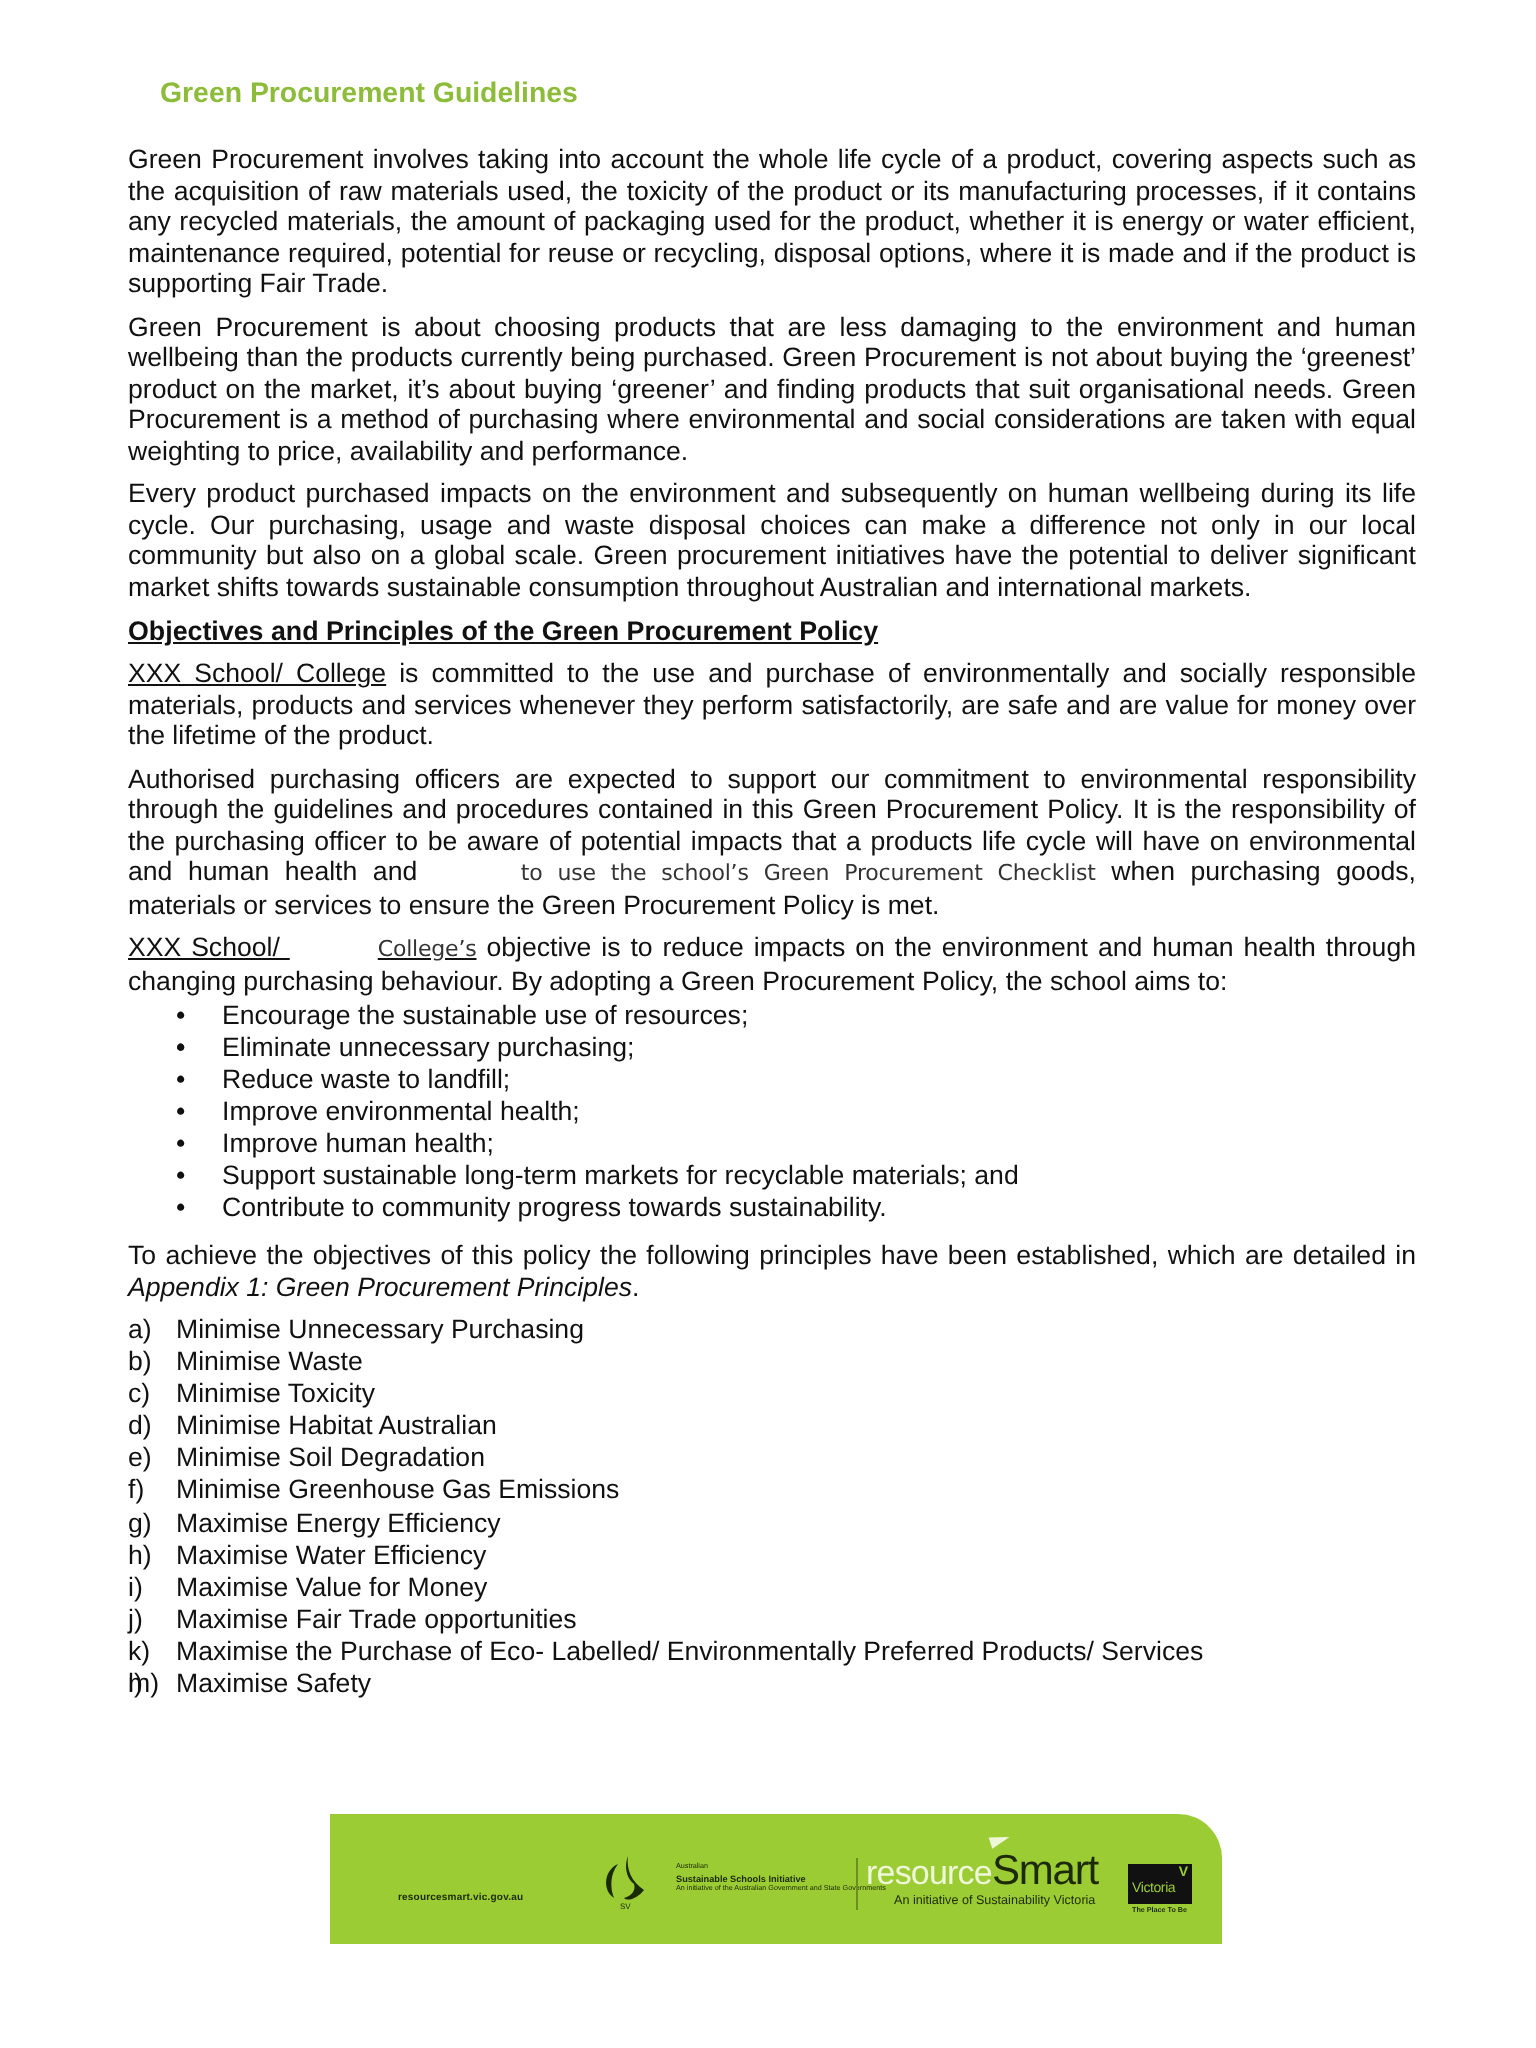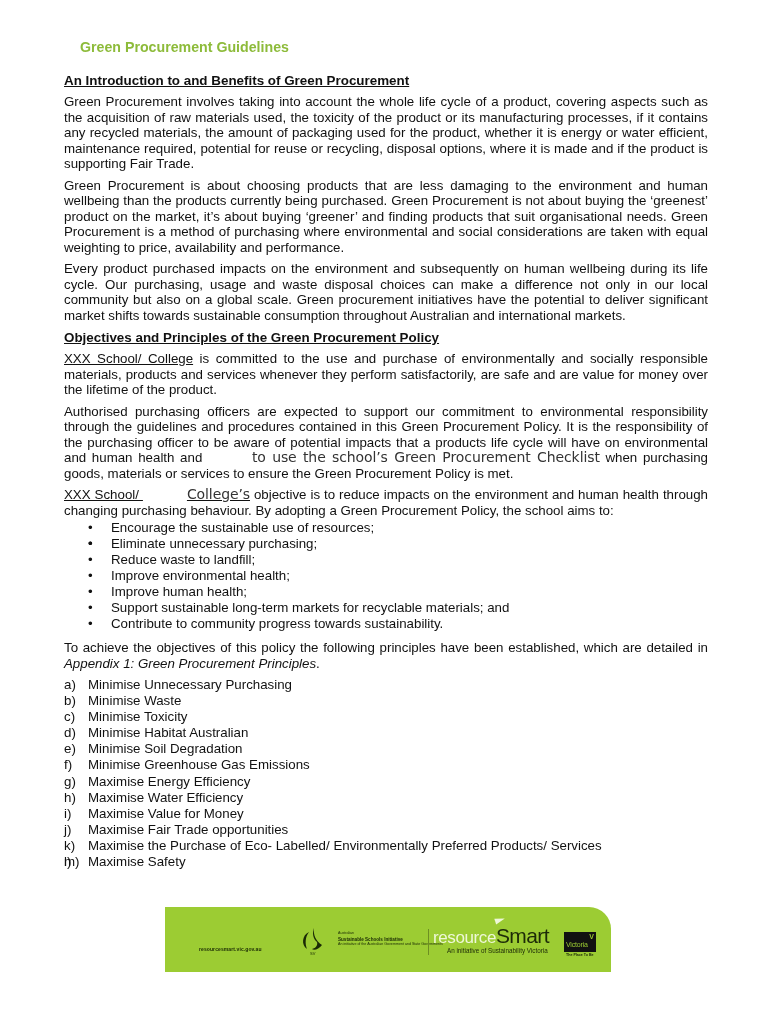--- a/index.html
+++ b/index.html
@@ -3,21 +3,21 @@
 <meta charset="utf-8">
 <style>
   html, body { margin: 0; padding: 0; background: #ffffff; }
   body { width: 768px; height: 1024px; position: relative; overflow: hidden;
          font-family: "Liberation Sans", sans-serif; color: #111; }
   .page { position: absolute; left: 64px; top: 22px; width: 644px; }
   .doc-title { color: #8dbb3a; font-weight: bold; font-size: 14.2px; line-height: 18px; margin: 16px; }
   .section-heading { font-weight: bold; font-size: 13.4px; line-height: 17px; text-decoration: underline; margin: 0 0 5px 0; }
   p { font-size: 13.3px; line-height: 15.5px; margin: 0 0 6px 0; text-align: justify; text-align-last: left; }
   .u { text-decoration: underline; }
-  .alt { font-family: "DejaVu Sans", sans-serif; font-size: 14px; letter-spacing: -0.1px; color: #333; padding-left: 44px; }
+  .alt { font-family: "DejaVu Sans", sans-serif; font-size: 11px; letter-spacing: -0.1px; color: #333; padding-left: 44px; }
   ul.aims { list-style: none; margin: -4px 0 8px 0; padding: 0; }
   ul.aims li { font-size: 13.3px; line-height: 16px; position: relative; padding-left: 47px; }
   ul.aims li .bullet { position: absolute; left: 24px; top: 0; }
   ol.principles { list-style: none; margin: 0; padding: 0; }
   ol.principles li { font-size: 13.3px; line-height: 16.1px; position: relative; padding-left: 24px; }
   ol.principles li .marker { position: absolute; left: 0; top: 0; }
   em { font-style: italic; }
 
   .banner { position: absolute; left: 165px; top: 907px; width: 446px; height: 65px;
             background: #9ccc33; border-top-right-radius: 22px; }
@@ -36,21 +36,20 @@
   .banner .vic .vic-word { position: absolute; left: 2px; top: 9px; font-size: 7px; color: #9ccc33; letter-spacing: -0.2px; }
   .banner .vic .vic-v { position: absolute; right: 2px; top: 1px; font-size: 7px; color: #9ccc33; font-weight: bold; }
   .banner .vic-tag { position: absolute; left: 401px; top: 46px; font-size: 3.6px; color: #1c2a08; font-weight: bold; }
 </style>
 </head>
 <body>
 
 <div class="page">
   <h1 class="doc-title">Green Procurement Guidelines</h1>
 
-  <h2 class="section-heading">An Introduction to and Benefits of Green Procurement</h2>
   <p>Green Procurement involves taking into account the whole life cycle of a product, covering aspects such as the acquisition of raw materials used, the toxicity of the product or its manufacturing processes, if it contains any recycled materials, the amount of packaging used for the product, whether it is energy or water efficient, maintenance required, potential for reuse or recycling, disposal options, where it is made and if the product is supporting Fair Trade.</p>
   <p>Green Procurement is about choosing products that are less damaging to the environment and human wellbeing than the products currently being purchased.  Green Procurement is not about buying the ‘greenest’ product on the market, it’s about buying ‘greener’ and finding products that suit organisational needs.  Green Procurement is a method of purchasing where environmental and social considerations are taken with equal weighting to price, availability and performance.</p>
   <p>Every product purchased impacts on the environment and subsequently on human wellbeing during its life cycle.  Our purchasing, usage and waste disposal choices can make a difference not only in our local community but also on a global scale.  Green procurement initiatives have the potential to deliver significant market shifts towards sustainable consumption throughout Australian and international markets.</p>
 
   <h2 class="section-heading">Objectives and Principles of the Green Procurement Policy</h2>
   <p><span class="u">XXX School/ College</span><span> is committed to the use and purchase of environmentally and socially responsible materials, products and services whenever they perform satisfactorily, are safe and are value for money over the lifetime of the product.</span></p>
   <p><span>Authorised purchasing officers are expected to support our commitment to environmental responsibility through the guidelines and procedures contained in this Green Procurement Policy.  It is the responsibility of the purchasing officer to be aware of potential impacts that a products life cycle will have on environmental and human health and </span><span class="alt">to use the school’s Green Procurement Checklist</span><span> when purchasing goods, materials or services to ensure the Green Procurement Policy is met.</span></p>
   <p><span class="u"><span>XXX School/ </span><span class="alt">College’s</span></span><span> objective is to reduce impacts on the environment and human health through changing purchasing behaviour.  By adopting a Green Procurement Policy, the school aims to:</span></p>
 
   <ul class="aims" id="aims-list">

